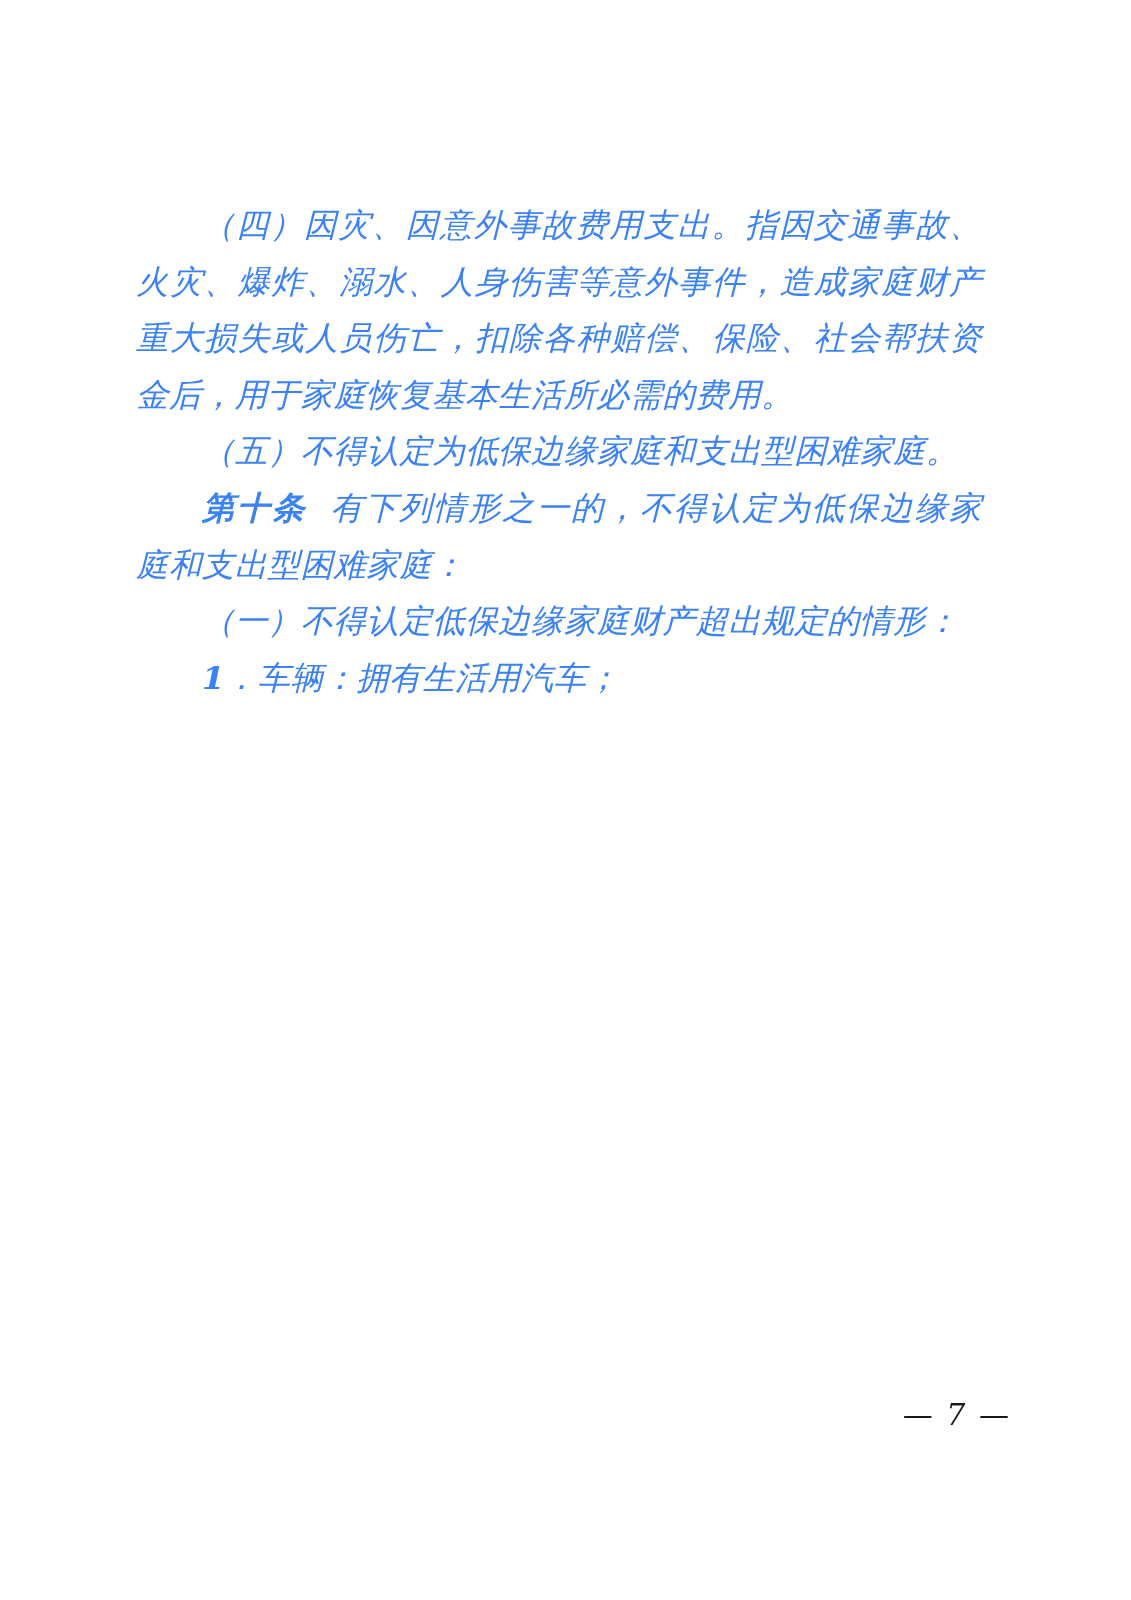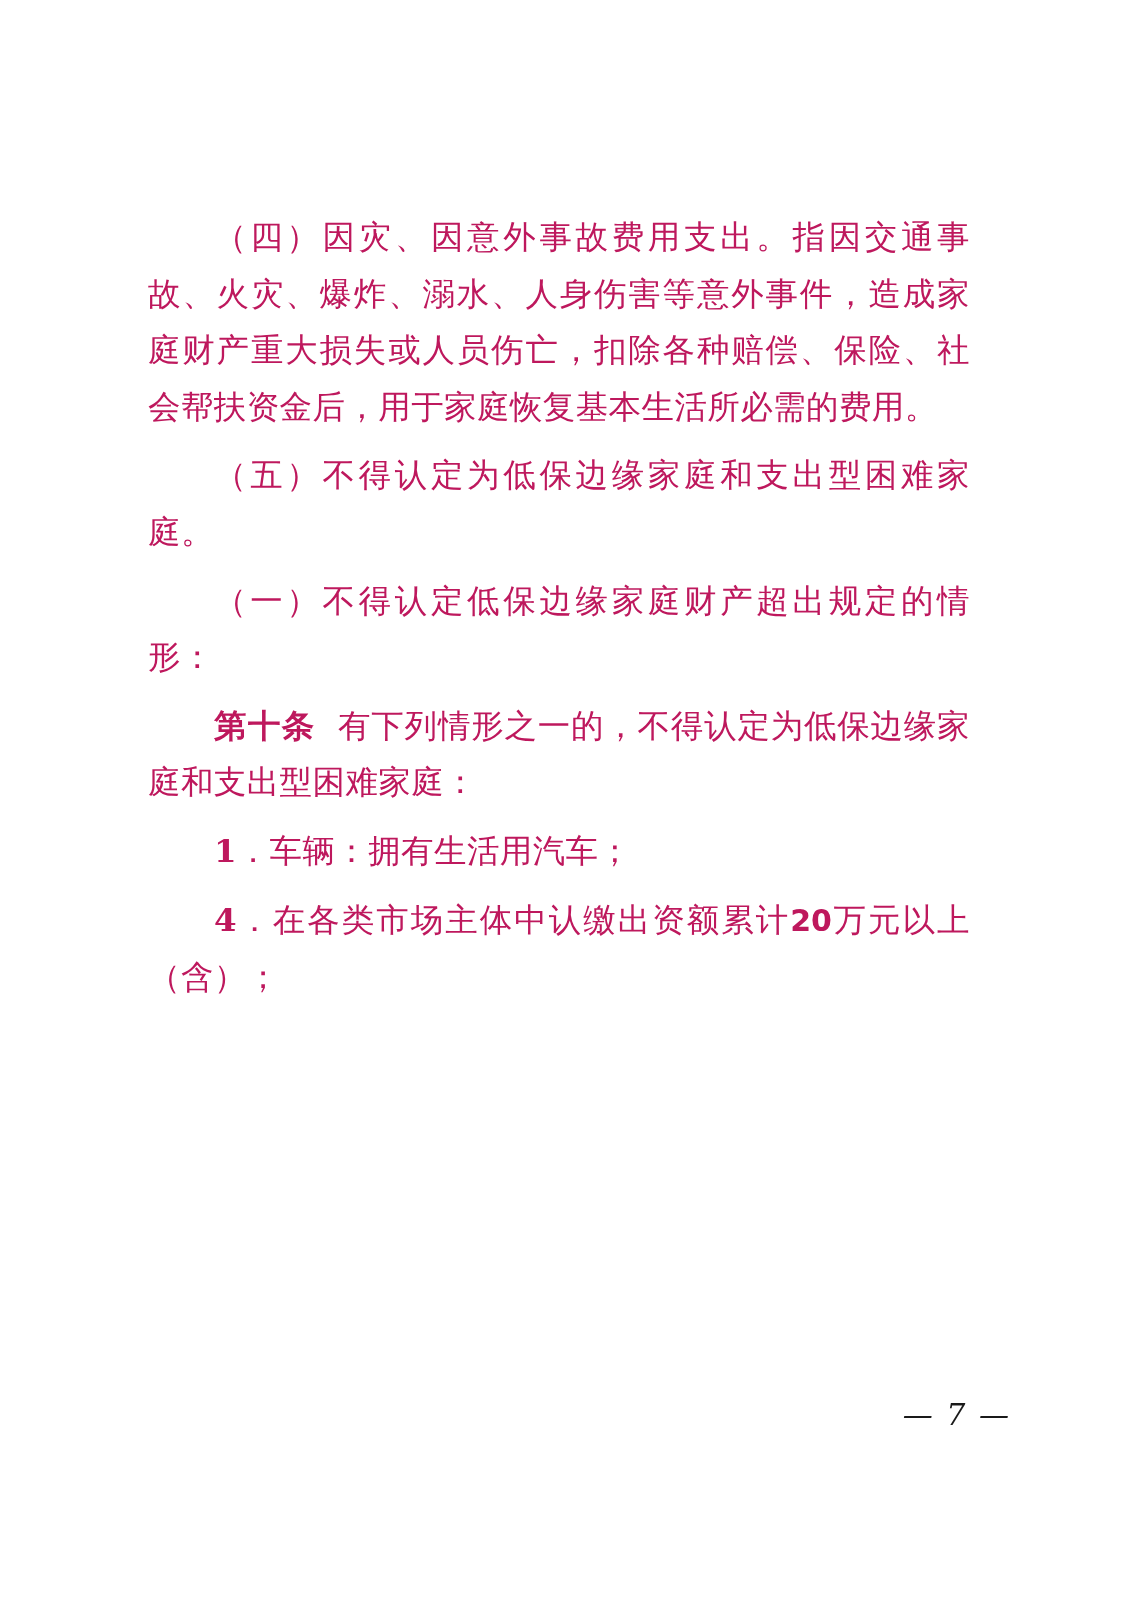--- a/index.html
+++ b/index.html
@@ -18,31 +18,32 @@
     background: #ffffff;
     overflow: hidden;
   }
   .text-block {
     position: absolute;
     left: 136px;
     top: 197px;
     width: 846px;
   }
   .para {
-    margin: 12px;
+    margin: 0;
     font-family: "DejaVu Serif", "Liberation Serif", serif;
     font-size: 32.5px;
     line-height: 56.6px;
-    color: #be185d;
+    color: #3b82f6;
     text-align: justify;
     text-justify: inter-character;
     text-align-last: left;
     letter-spacing: 0.4px;
     white-space: normal;
     word-break: break-all;
+    font-style: italic;
   }
   .para.indent {
     text-indent: 66px;
   }
   .artno {
     font-weight: 700;
     letter-spacing: 1px;
     font-family: "DejaVu Sans", "Liberation Sans", sans-serif;
   }
   .gap {
@@ -76,29 +77,28 @@
 <body>
 
 <div class="page">
 
   <div class="text-block">
 
     <p class="para indent">（四）因灾、因意外事故费用支出。指因交通事故、火灾、爆炸、溺水、人身伤害等意外事件，造成家庭财产重大损失或人员伤亡，扣除各种赔偿、保险、社会帮扶资金后，用于家庭恢复基本生活所必需的费用。</p>
 
     <p class="para indent">（五）不得认定为低保边缘家庭和支出型困难家庭。</p>
 
+    <p class="para indent"><span class="artno">第十条</span><span class="gap"></span><span>有下列情形之一的，不得认定为低保边缘家庭和支出型困难家庭：</span></p>
+
     <p class="para indent">（一）不得认定低保边缘家庭财产超出规定的情形：</p>
-
-    <p class="para indent"><span class="artno">第十条</span><span class="gap"></span><span>有下列情形之一的，不得认定为低保边缘家庭和支出型困难家庭：</span></p>
 
     <p class="para indent"><span class="num">1</span><span>．车辆：拥有生活用汽车；</span></p>
 
 
 
-    <p class="para indent"><span class="num">4</span><span>．在各类市场主体中认缴出资额累计</span><span class="numtight">20</span><span>万元以上（含）；</span></p>
 
 
 
 
   </div>
 
   <div class="page-number">— 7 —</div>
 
 </div>
 

